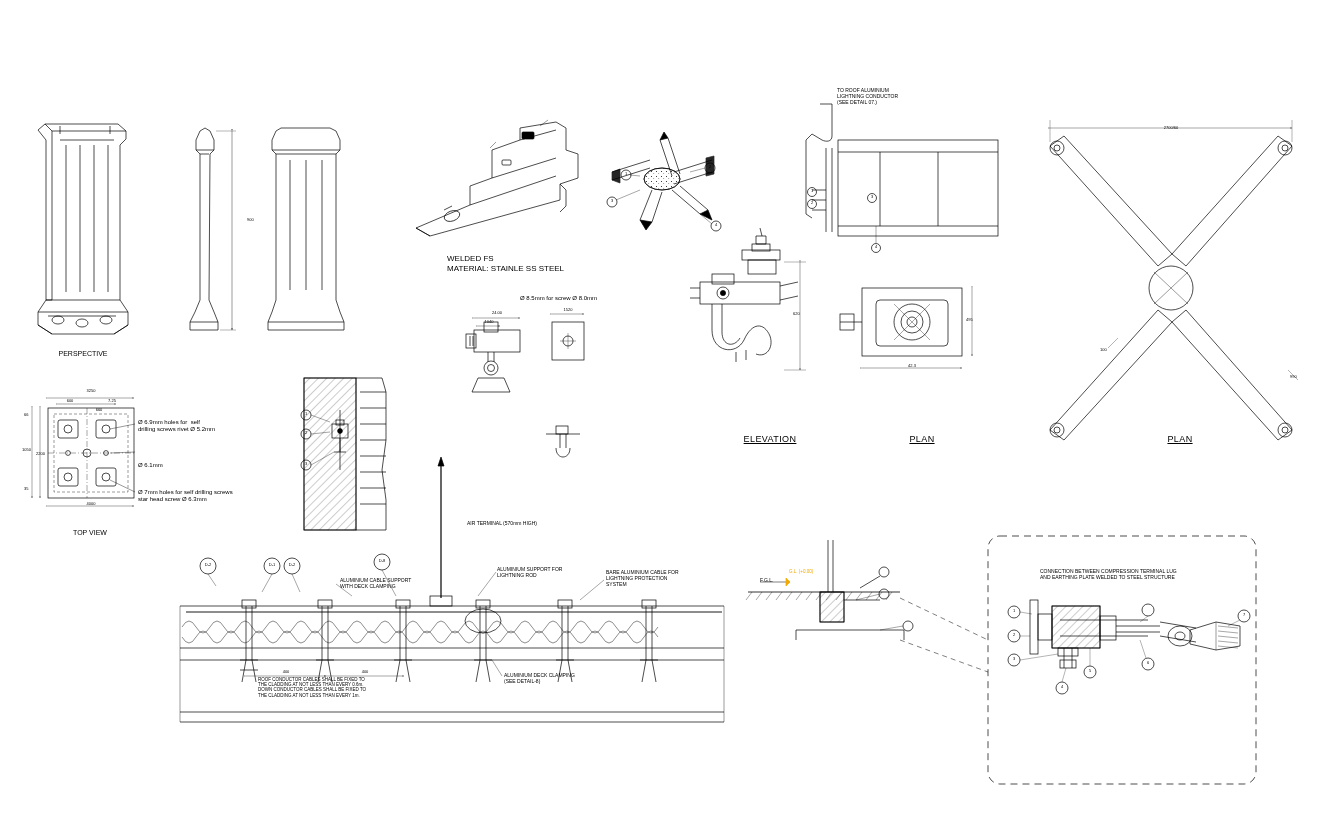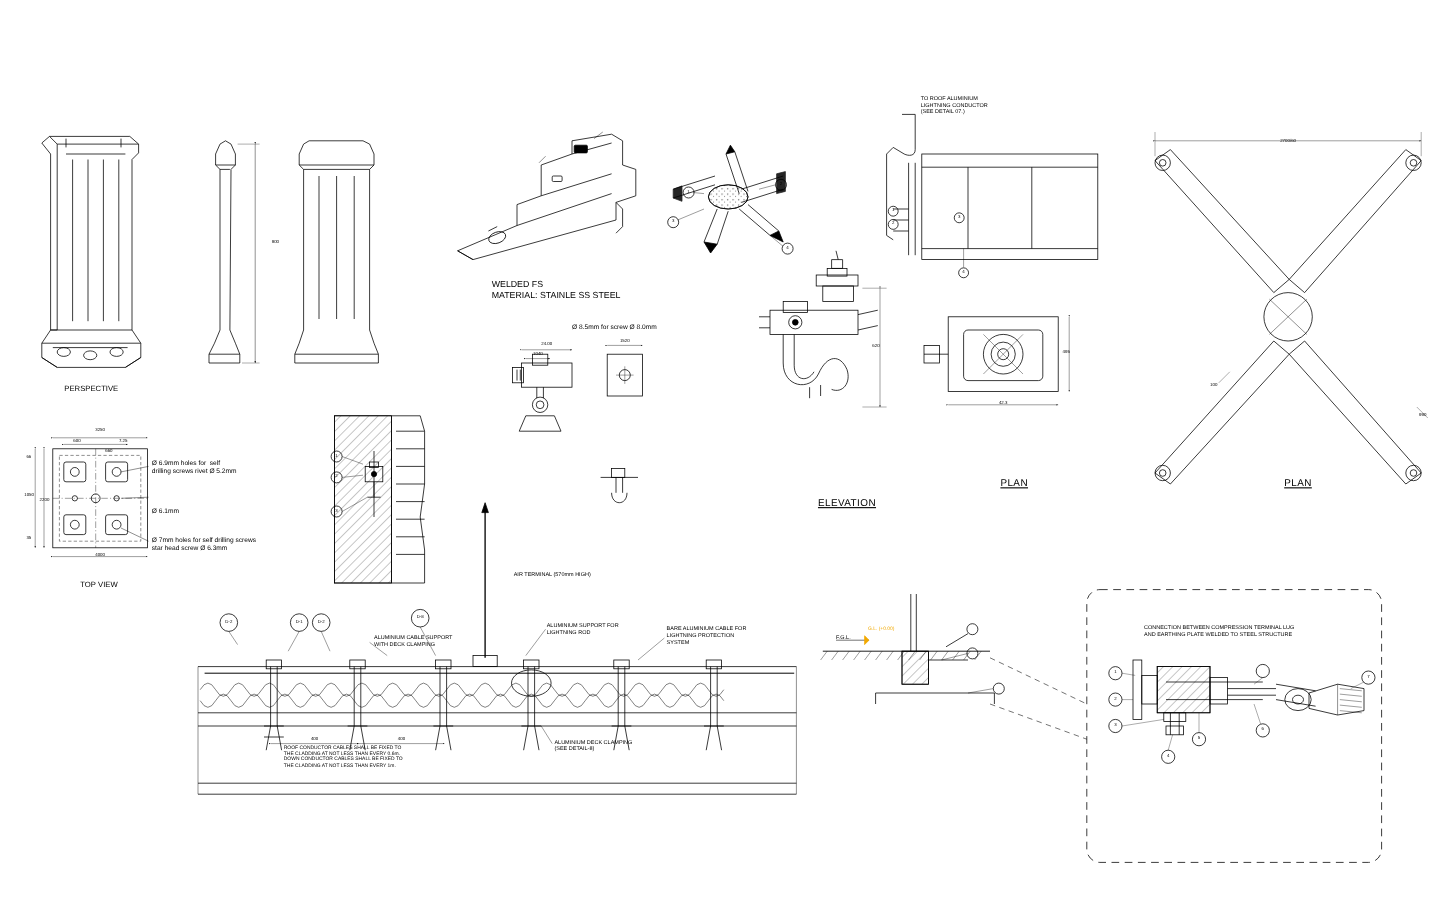--- a/index.html
+++ b/index.html
@@ -451,21 +451,21 @@
 (SEE DETAIL 07.)</div>
 
 <div class="lbl t6" style="left:520px;top:295px;">Ø 8.5mm for screw Ø 8.0mm</div>
 
 <div class="lbl t6" style="left:138px;top:419px;">Ø 6.9mm holes for  self
 drilling screws rivet Ø 5.2mm</div>
 <div class="lbl t6" style="left:138px;top:462px;">Ø 6.1mm</div>
 <div class="lbl t6" style="left:138px;top:489px;">Ø 7mm holes for self drilling screws
 star head screw Ø 6.3mm</div>
 
-<div class="lbl t9 ul ctr" style="left:770px;top:452px;">ELEVATION</div>
+<div class="lbl t9 ul ctr" style="left:770px;top:434px;">ELEVATION</div>
 <div class="lbl t9 ul ctr" style="left:922px;top:434px;">PLAN</div>
 <div class="lbl t9 ul ctr" style="left:1180px;top:434px;">PLAN</div>
 
 <div class="lbl t5" style="left:467px;top:521px;">AIR TERMINAL (570mm HIGH)</div>
 <div class="lbl t5" style="left:340px;top:578px;">ALUMINIUM CABLE SUPPORT
 WITH DECK CLAMPING</div>
 <div class="lbl t5" style="left:497px;top:567px;">ALUMINIUM SUPPORT FOR
 LIGHTNING ROD</div>
 <div class="lbl t5" style="left:606px;top:570px;">BARE ALUMINIUM CABLE FOR
 LIGHTNING PROTECTION

